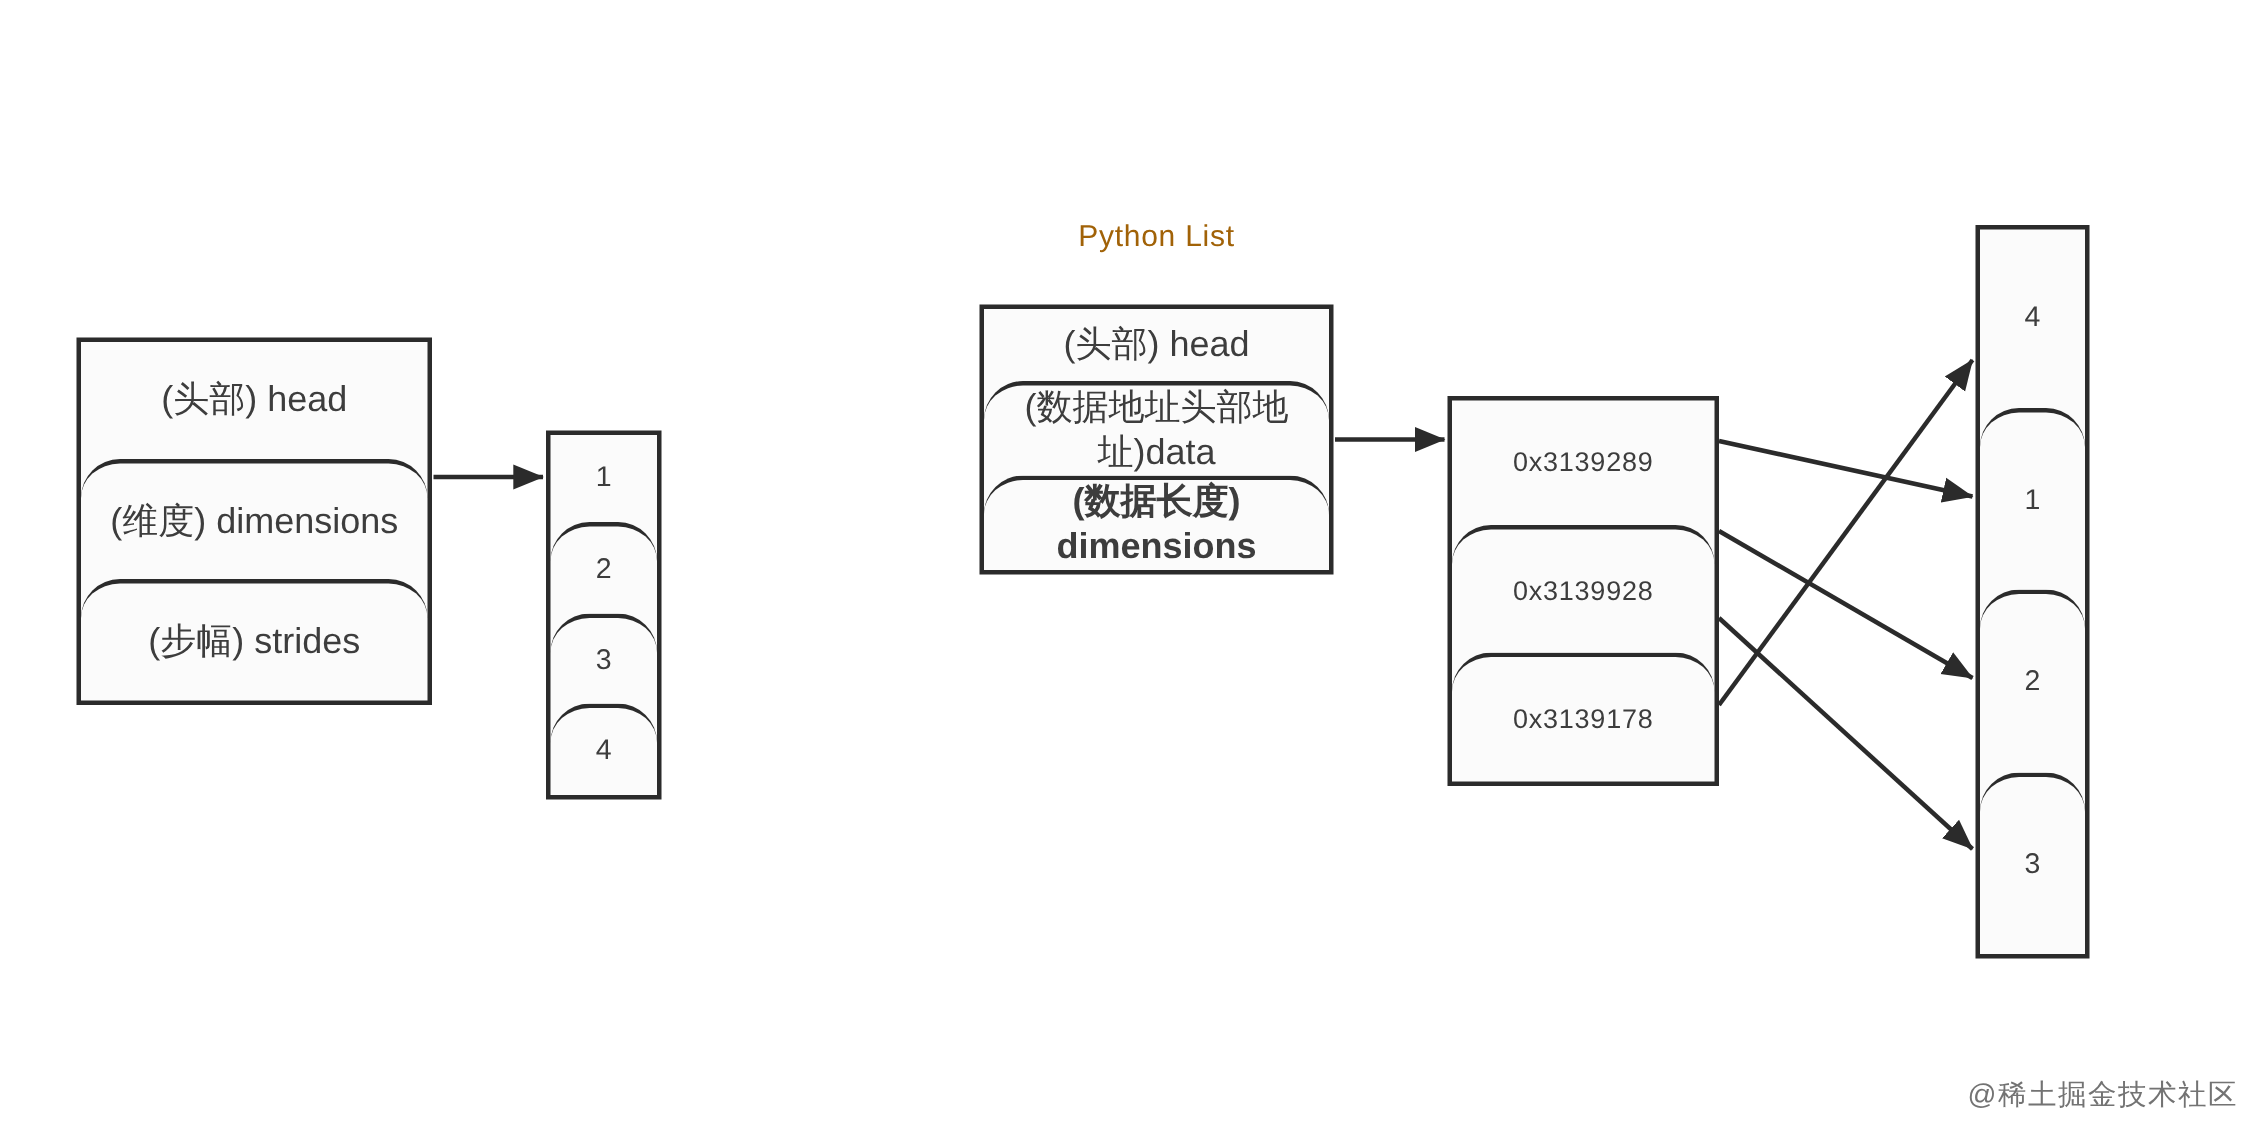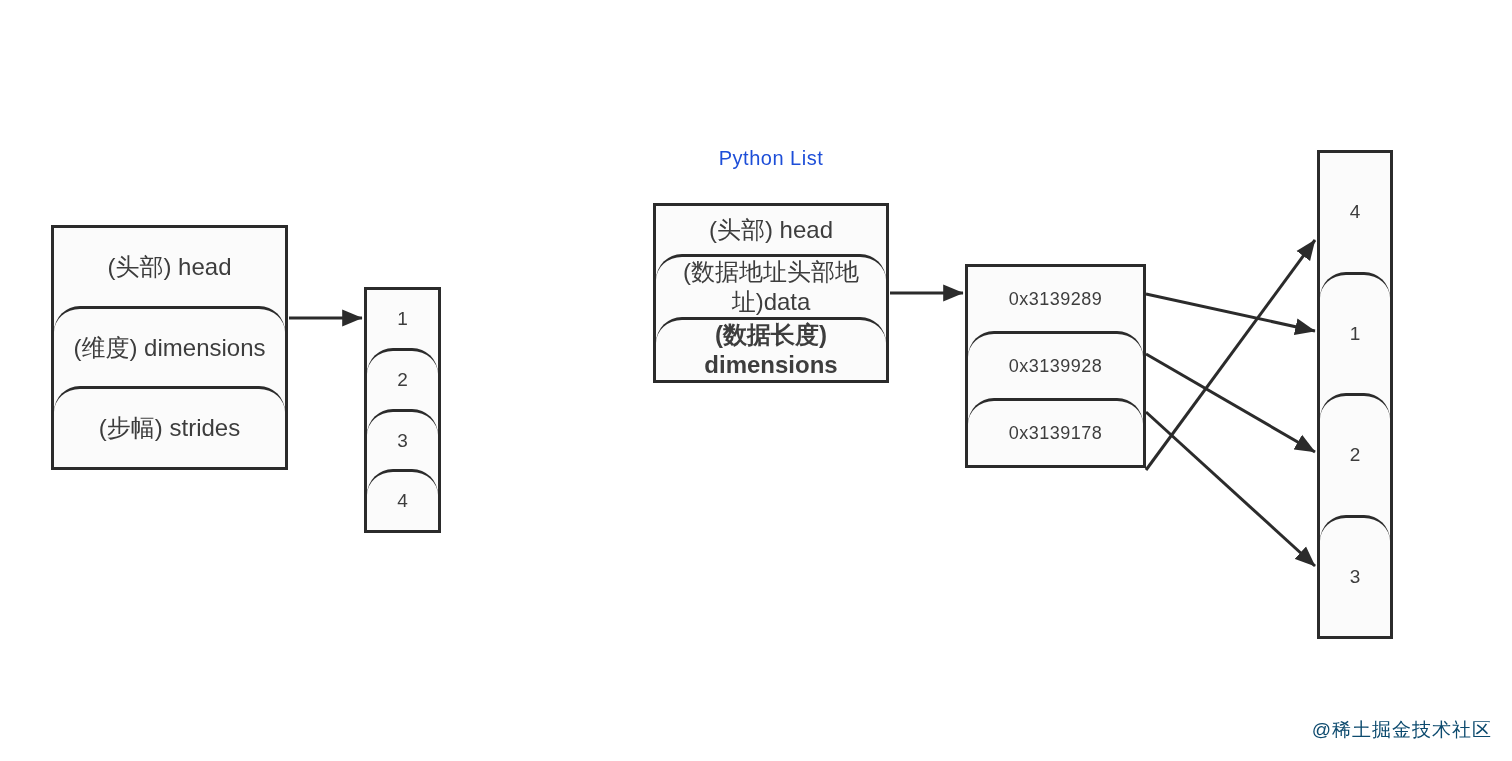--- a/index.html
+++ b/index.html
@@ -9,21 +9,21 @@
     position: relative;
     width: 1512px;
     height: 761px;
     background: #ffffff;
     overflow: hidden;
   }
 
   .diagram-title {
     position: absolute;
     font-size: 20px;
-    color: #1d4ed8;
+    color: #a16207;
     text-align: center;
     letter-spacing: 0.5px;
   }
 
   .sbox {
     position: absolute;
     box-sizing: border-box;
     border: 3px solid #2b2b2b;
     background: #fbfbfb;
     display: flex;
@@ -55,21 +55,21 @@
     left: 0; top: 0;
     width: 1512px; height: 761px;
     pointer-events: none;
   }
 
   .watermark {
     position: absolute;
     right: 20px;
     top: 717px;
     font-size: 19px;
-    color: #0c4a6e;
+    color: #737373;
     letter-spacing: 1px;
   }
 </style>
 </head>
 <body>
 
 <div class="canvas">
 
 
   <div class="sbox" style="left:51px; top:225px; width:237px; height:245px;">
@@ -90,21 +90,21 @@
   <div class="sbox" style="left:653px; top:203px; width:236px; height:180px;">
     <div class="srow">(头部) head</div>
     <div class="srow">
         <span class="wrap-narrow">(数据地址头部地址)data</span>
       </div>
     <div class="srow">
         <span class="wrap-dims">(数据长度) dimensions</span>
       </div>
   </div>
 
-  <div class="sbox" style="left:965px; top:264px; width:181px; height:204px;">
+  <div class="sbox" style="left:965px; top:264px; width:181px; height:260px;">
     <div class="srow addr">0x3139289</div>
     <div class="srow addr">0x3139928</div>
     <div class="srow addr">0x3139178</div>
   </div>
 
   <div class="sbox" style="left:1317px; top:150px; width:76px; height:489px;">
     <div class="srow cellnum">4</div>
     <div class="srow cellnum">1</div>
     <div class="srow cellnum">2</div>
     <div class="srow cellnum">3</div>

